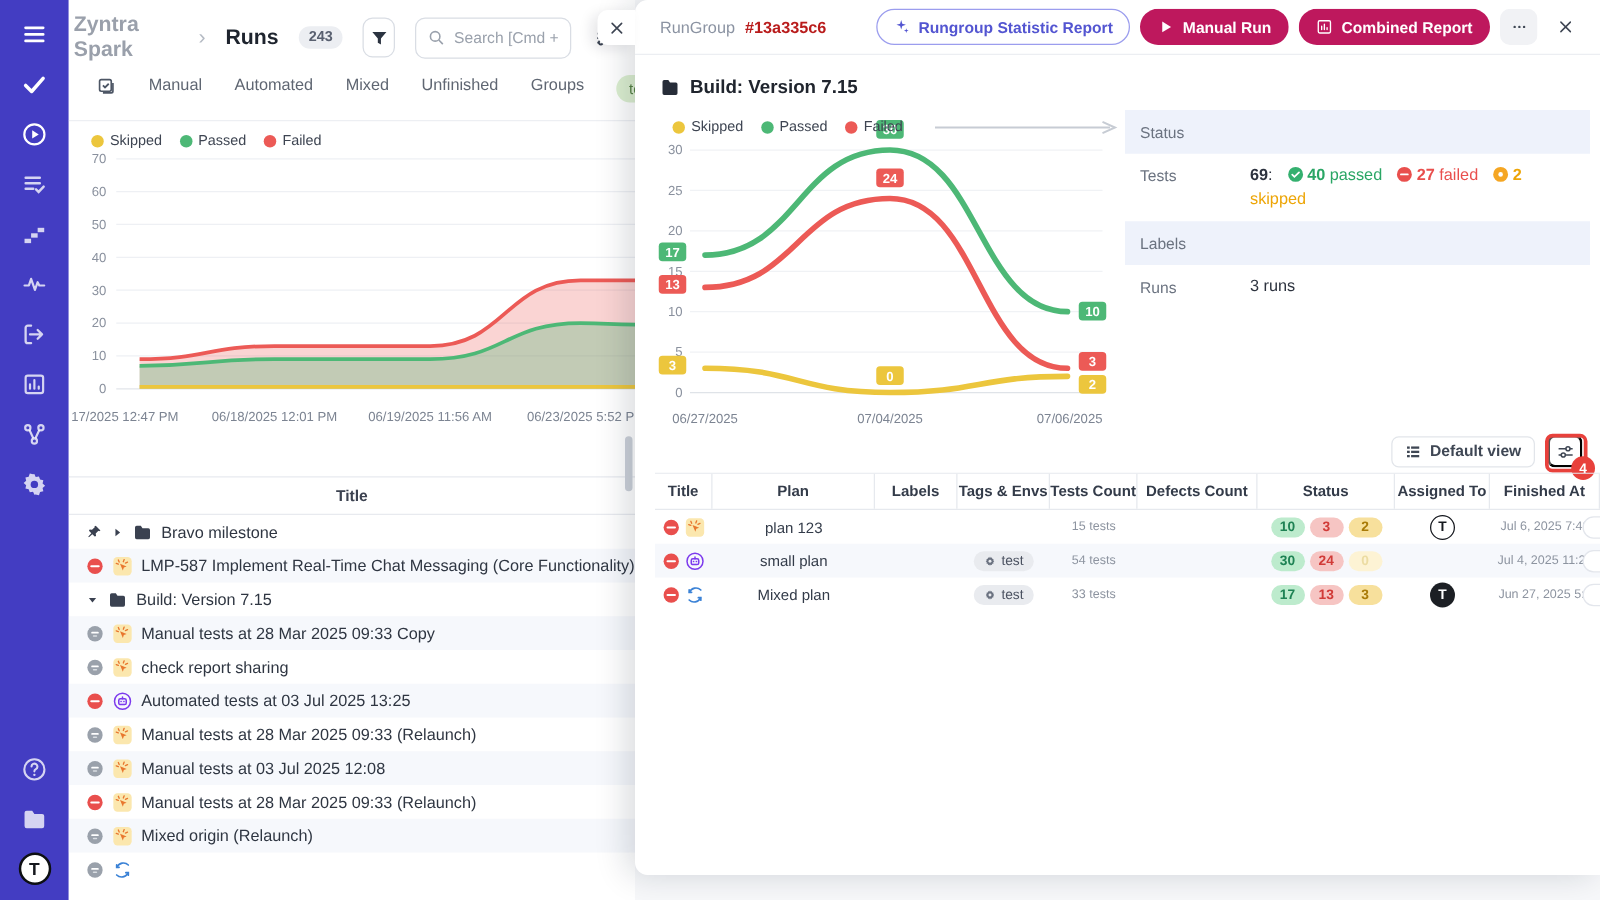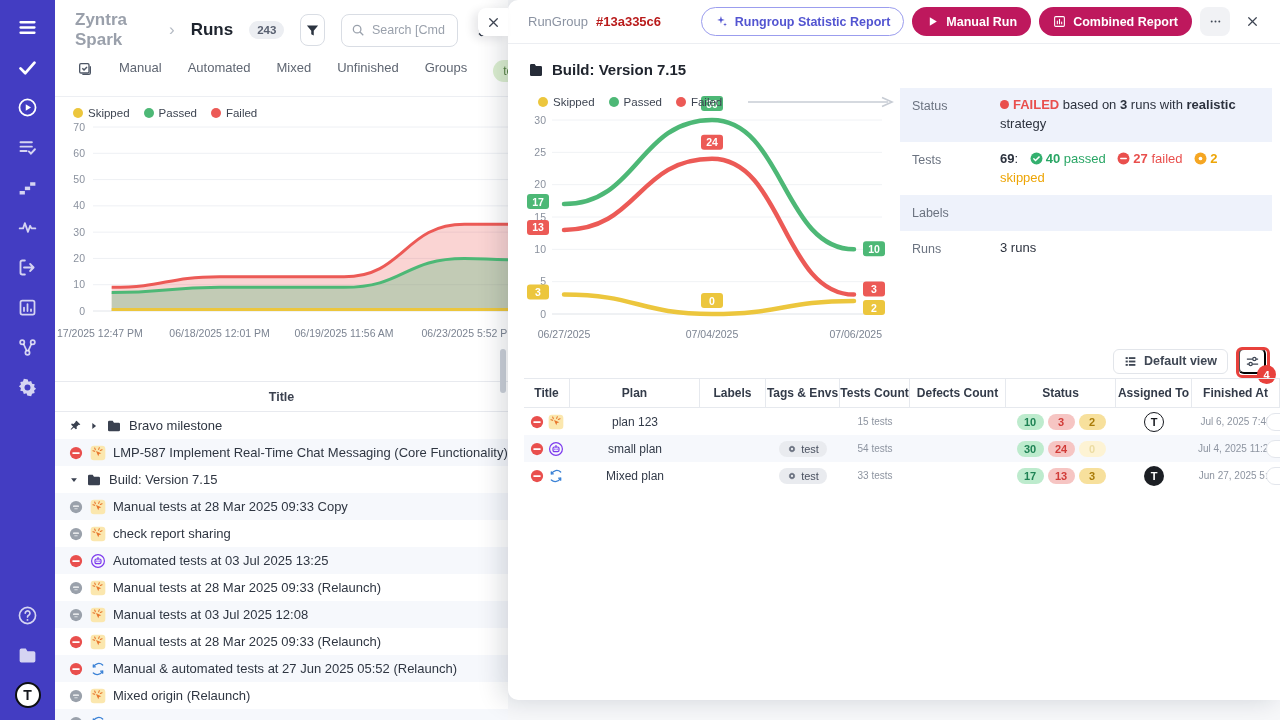--- a/index.html
+++ b/index.html
@@ -11,21 +11,21 @@
   
   .sidebar { position:absolute; left:0; top:0; width:55px; height:720px; background:#433dc2; display:flex; flex-direction:column; align-items:center; padding:14px 0 12px; }
   .sb-icon { width:26px; height:26px; color:rgba(255,255,255,.78); margin-bottom:14px; display:flex; align-items:center; justify-content:center; cursor:pointer; }
   .sb-icon.bright { color:#ffffff; }
   .sb-icon svg { width:21px; height:21px; }
   .sb-spacer { flex:1; }
   .sb-avatar { width:26px; height:26px; border-radius:50%; background:#fff; color:#15181d; font-weight:bold; font-size:14px; display:flex; align-items:center; justify-content:center; border:2px solid #0d0f13; }
 
   
   .left-panel { position:absolute; left:55px; top:0; width:453px; height:720px; background:#fff; overflow:hidden; }
-  .lp-header { height:60px; display:flex; align-items:center; padding:0 14px 0 20px; gap:16px; }
+  .lp-header { height:60px; display:flex; align-items:center; padding:0 14px 0 4px; gap:16px; }
   .crumb-project { font-size:17px; font-weight:600; color:#9aa0ab; }
   .crumb-sep { font-size:17px; color:#b4bac3; }
   .crumb-page { font-size:17px; font-weight:700; color:#1e242e; }
   .count-badge { background:#eceef2; color:#596070; font-size:11.5px; font-weight:600; border-radius:10px; padding:3px 8px; }
   .filter-btn { width:32px; height:32px; border:1px solid #d9dde4; border-radius:8px; background:#fff; display:flex; align-items:center; justify-content:center; color:#2b3340; cursor:pointer; }
   .filter-btn svg { width:15px; height:15px; }
   .search-box { width:150px; height:33px; border:1px solid #d9dde4; border-radius:8px; display:flex; align-items:center; padding:0 9px; gap:7px; color:#9aa1ac; background:#fff; }
   .search-box svg { width:14px; height:14px; flex:none; }
   .search-box input { border:none; outline:none; width:100%; font-size:12.5px; color:#3c4250; font-family:inherit; background:transparent; }
   .search-box input::placeholder { color:#9aa1ac; }
@@ -471,37 +471,20 @@
             </svg>
           </span>
           <span class="ic ric ic-type">
             <svg viewBox="0 0 24 24">
               <rect x="1" y="1" width="22" height="22" rx="5" fill="#fbe7ae"></rect>
               <path d="M9 9l8 3.2-3.4 1.2L12.4 17 9 9z" fill="#e8772e"></path>
               <path d="M7 4.5L8 7M4.5 8.5L7 9.5M14 4l-1 2.6M18 7l-2.5 1.2" stroke="#e8772e" stroke-width="1.6" stroke-linecap="round"></path>
             </svg>
           </span>
           <span>Manual tests at 28 Mar 2025 09:33 (Relaunch)</span>
-        </div>
-        <div class="run-row">
-          <span class="ic ric ic-status">
-            <svg viewBox="0 0 24 24">
-              <circle cx="12" cy="12" r="10.5" fill="#e94f4d"></circle>
-              <path d="M7 12h10" stroke="#fff" stroke-width="3" stroke-linecap="round"></path>
-            </svg>
-          </span>
-          <span class="ic ric ic-type">
-            <svg viewBox="0 0 24 24" fill="none" stroke="#3b82d6" stroke-width="2" stroke-linecap="round">
-              <path d="M19 6a8.5 8.5 0 0 0-13.6 2.6"></path>
-              <path d="M5 5.8v3h3"></path>
-              <path d="M5 18a8.5 8.5 0 0 0 13.6-2.6"></path>
-              <path d="M19 18.2v-3h-3"></path>
-            </svg>
-          </span>
-          <span>Manual &amp; automated tests at 27 Jun 2025 05:52 (Relaunch)</span>
         </div>
         <div class="run-row">
           <span class="ic ric ic-status">
             <svg viewBox="0 0 24 24">
               <circle cx="12" cy="12" r="10.5" fill="#9aa1ab"></circle>
               <path d="M8 10.5h8" stroke="#fff" stroke-width="2.4" stroke-linecap="round"></path>
               <path d="M10 15h4" stroke="#d9dde2" stroke-width="2" stroke-linecap="round"></path>
             </svg>
           </span>
           <span class="ic ric ic-type">
@@ -657,28 +640,20 @@
           <text x="350" y="223.56666666666666" text-anchor="middle" fill="#fff" font-size="10.5" font-weight="bold">2</text>
           <text x="40" y="250" text-anchor="middle" fill="#7c8492" font-size="10.5">06/27/2025</text>
           <text x="188" y="250" text-anchor="middle" fill="#7c8492" font-size="10.5">07/04/2025</text>
           <text x="358" y="250" text-anchor="end" fill="#7c8492" font-size="10.5">07/06/2025</text>
         </svg>
     </div>
 
     <div class="details">
       <div class="detail-row stripe">
         <span class="detail-label">Status</span>
-        <span class="detail-value">
-          <span class="dot-red"></span><span class="red-t">FAILED</span>
-          <span>based on</span>
-          <span class="b">3</span>
-          <span>runs with</span>
-          <span class="b">realistic</span>
-          <span>strategy</span>
-        </span>
       </div>
       <div class="detail-row">
         <span class="detail-label">Tests</span>
         <span class="detail-value">
           <span class="b">69</span><span>:</span>
           <span class="mini-ic">
               <svg viewBox="0 0 24 24">
                 <circle cx="12" cy="12" r="11" fill="#34b06f"></circle>
                 <path d="M7 12.5l3.2 3.2L17 9" stroke="#fff" stroke-width="2.6" fill="none" stroke-linecap="round"></path>
               </svg>

